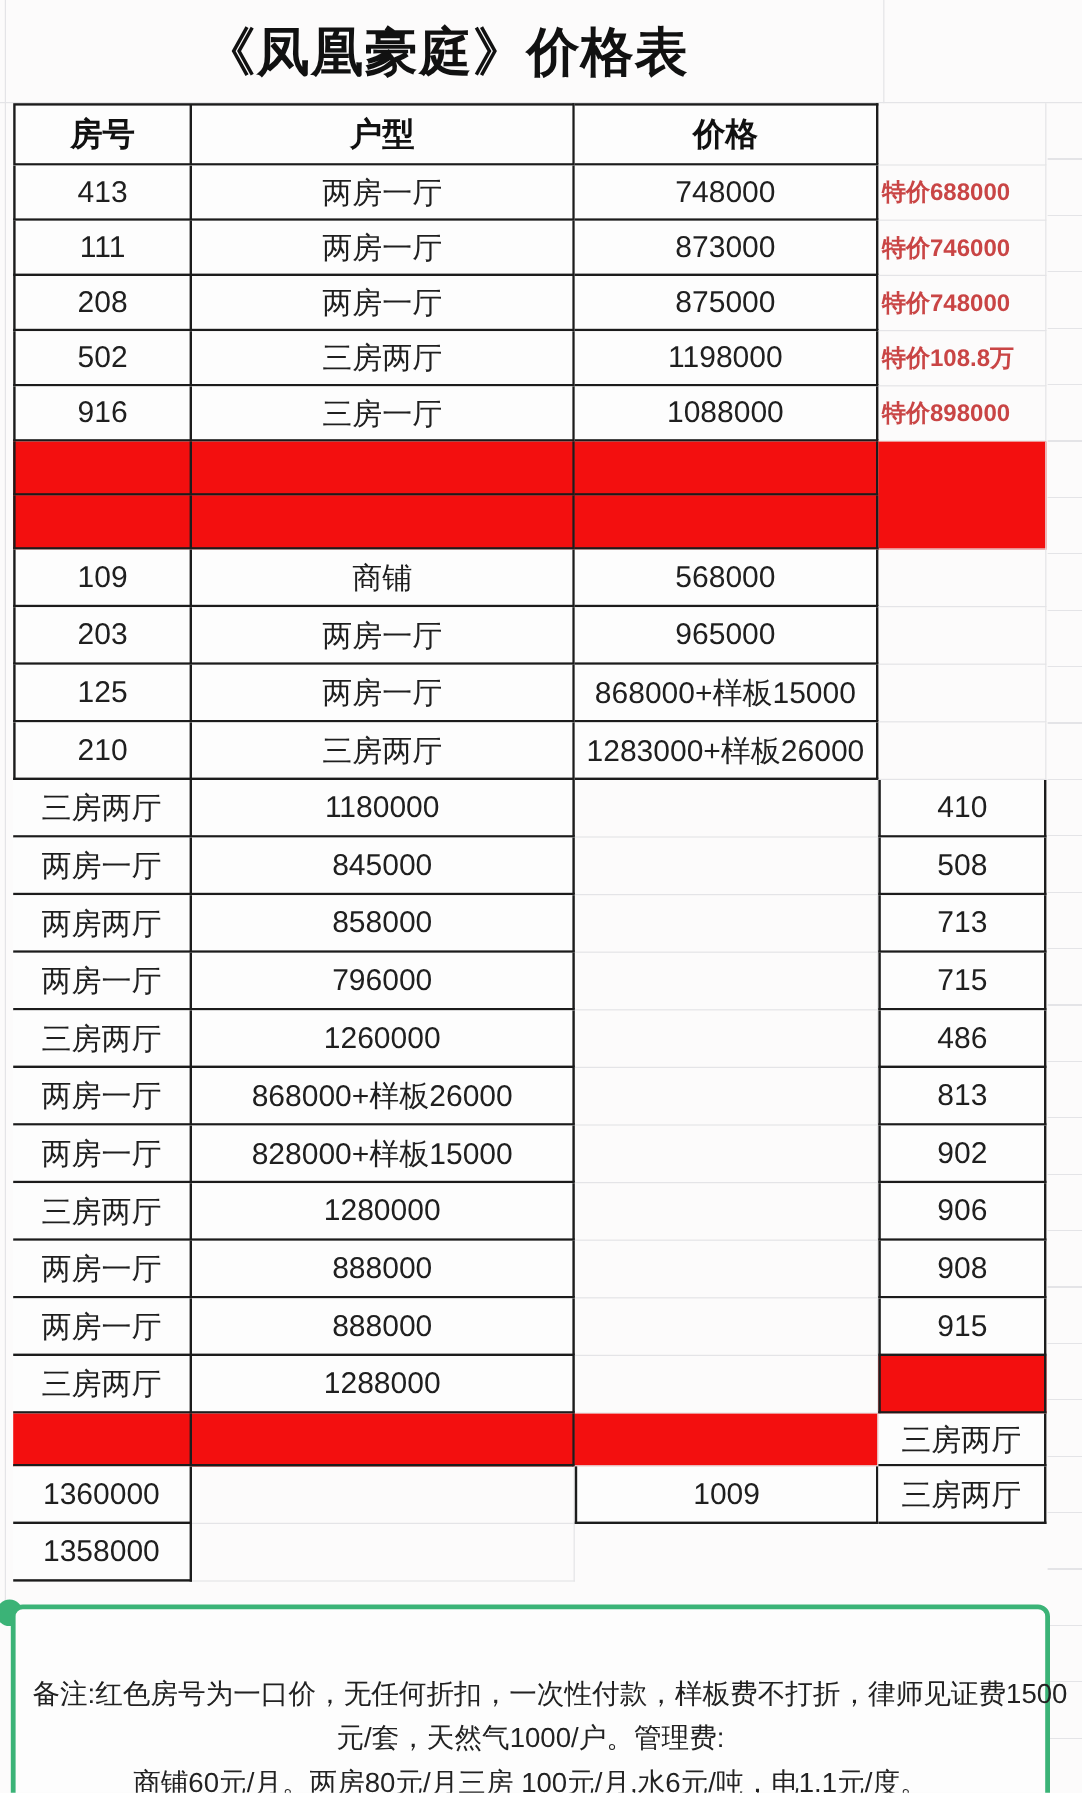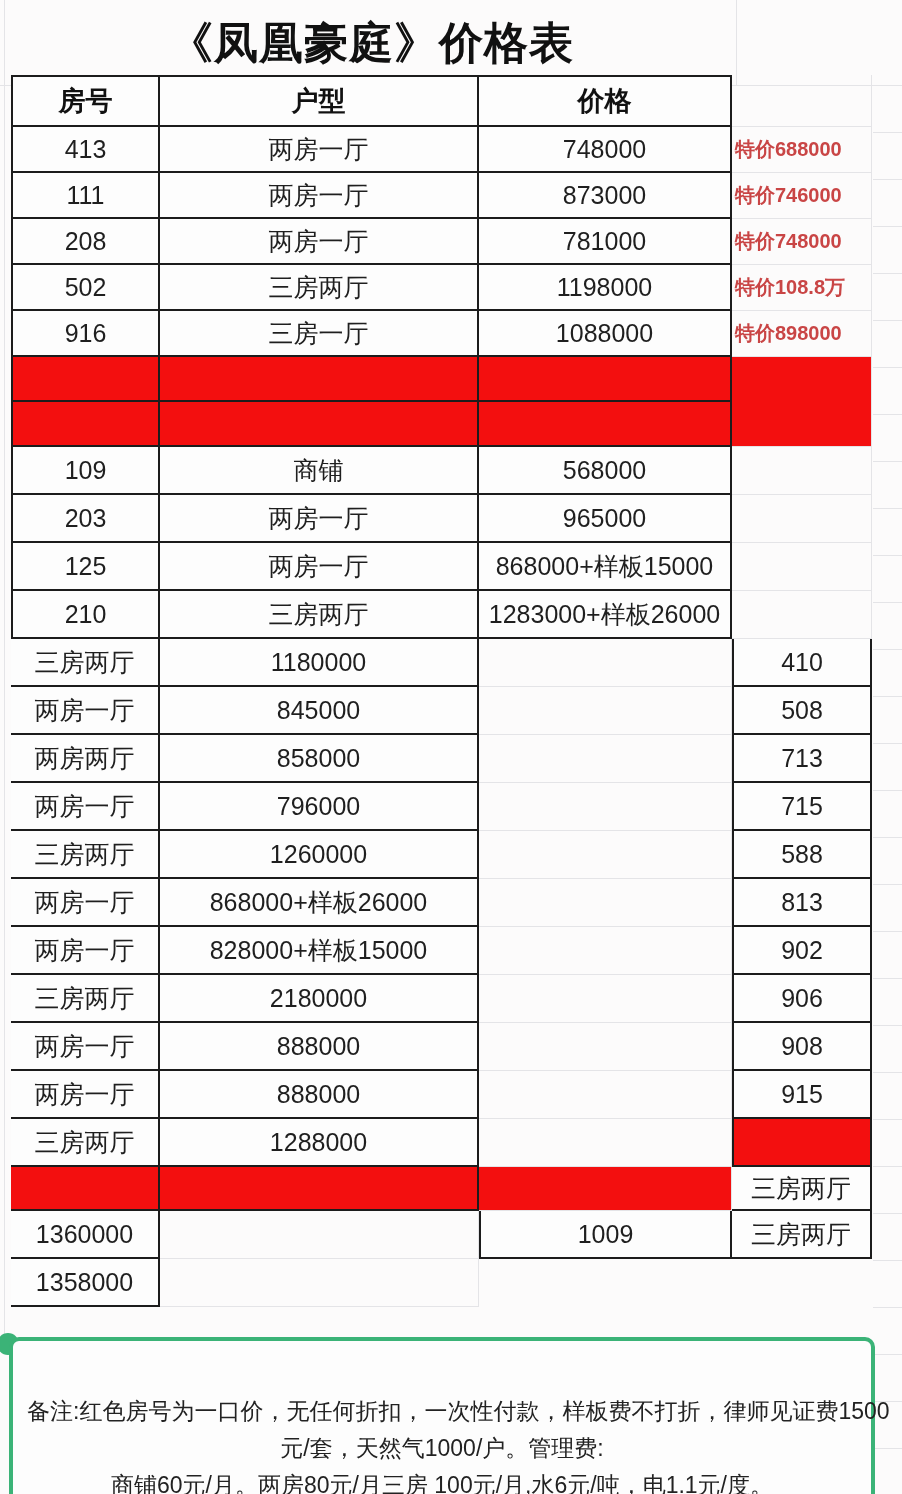--- a/index.html
+++ b/index.html
@@ -23,21 +23,21 @@
     background:repeating-linear-gradient(180deg,transparent 0 46px,var(--faint) 46px 47px);
   }
 
   .title{
     position:absolute;left:11px;top:0;width:721px;height:86px;
     display:flex;align-items:center;justify-content:center;
     font-size:44px;font-weight:700;letter-spacing:1px;color:#111;
   }
 
   .table{
-    position:absolute;left:11px;top:75px;
+    position:absolute;left:11px;top:86px;
     display:grid;grid-template-columns:149px 319px 253px 140px;
   }
   .cell{
     box-sizing:border-box;display:flex;align-items:center;justify-content:center;
     background:#fdfdfd;font-size:25px;color:var(--ink);
     border-right:2px solid var(--black);border-bottom:2px solid var(--black);
   }
   .c1{border-left:2px solid var(--black);}
   .hdr{border-top:2px solid var(--black);font-weight:700;font-size:27px;color:#111;}
   .aux{
@@ -87,21 +87,21 @@
   <div class="cell c1">413</div>
       <div class="cell">两房一厅</div>
       <div class="cell">748000</div>
       <div class="cell aux">特价688000</div>
       <div class="cell c1">111</div>
       <div class="cell">两房一厅</div>
       <div class="cell">873000</div>
       <div class="cell aux">特价746000</div>
       <div class="cell c1">208</div>
       <div class="cell">两房一厅</div>
-      <div class="cell">781000</div>
+      <div class="cell">875000</div>
       <div class="cell aux">特价748000</div>
       <div class="cell c1">502</div>
       <div class="cell">三房两厅</div>
       <div class="cell">1198000</div>
       <div class="cell aux">特价108.8万</div>
       <div class="cell c1">916</div>
       <div class="cell">三房一厅</div>
       <div class="cell">1088000</div>
       <div class="cell aux">特价898000</div>
       <div class="cell red c1"></div>
@@ -139,31 +139,31 @@
       <div class="cell">858000</div>
       <div class="cell aux"></div>
       <div class="cell c1">713</div>
       <div class="cell">两房一厅</div>
       <div class="cell">796000</div>
       <div class="cell aux"></div>
       <div class="cell c1">715</div>
       <div class="cell">三房两厅</div>
       <div class="cell">1260000</div>
       <div class="cell aux"></div>
-      <div class="cell c1">588</div>
+      <div class="cell c1">486</div>
       <div class="cell">两房一厅</div>
       <div class="cell">868000+样板26000</div>
       <div class="cell aux"></div>
       <div class="cell c1">813</div>
       <div class="cell">两房一厅</div>
       <div class="cell">828000+样板15000</div>
       <div class="cell aux"></div>
       <div class="cell c1">902</div>
       <div class="cell">三房两厅</div>
-      <div class="cell">2180000</div>
+      <div class="cell">1280000</div>
       <div class="cell aux"></div>
       <div class="cell c1">906</div>
       <div class="cell">两房一厅</div>
       <div class="cell">888000</div>
       <div class="cell aux"></div>
       <div class="cell c1">908</div>
       <div class="cell">两房一厅</div>
       <div class="cell">888000</div>
       <div class="cell aux"></div>
       <div class="cell c1">915</div>

